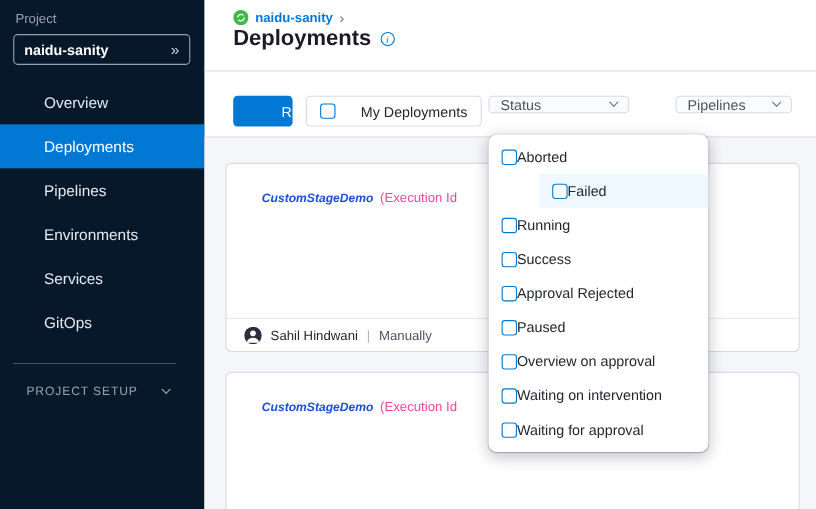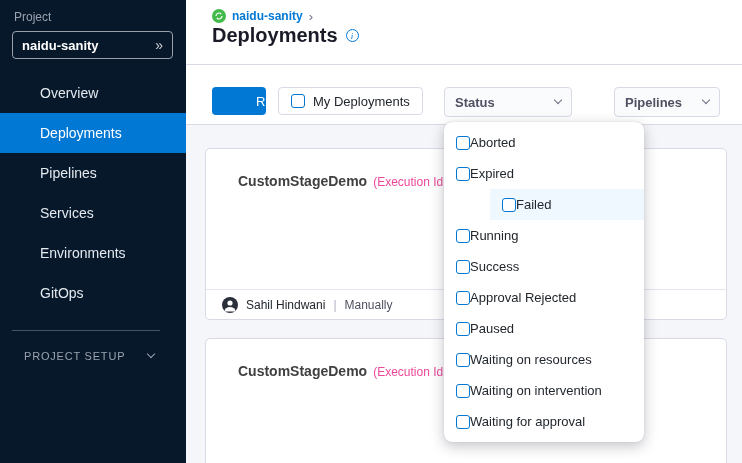--- a/index.html
+++ b/index.html
@@ -34,35 +34,35 @@
   .info-icon { width:13px; height:13px; border:1px solid #0278d5; border-radius:50%; color:#0278d5;
     font-size:9px; display:flex; align-items:center; justify-content:center; font-style:italic;
     font-family:"Liberation Serif", serif; cursor:pointer; }
   .divider-top { position:absolute; left:0; right:0; top:64px; border-top:1px solid #d9dae6; }
   .divider-toolbar { position:absolute; left:0; right:0; top:124px; border-top:1px solid #d9dae6; }
 
   
   .run-btn { position:absolute; left:26px; top:87px; width:54px; height:28px; background:#0278d5; color:#fff;
     border:none; border-radius:4px; font-size:13px; font-weight:500; cursor:pointer; font-family:inherit;padding-left:44px; }
   .my-deploy { position:absolute; left:92px; top:87px; height:28px; border:1px solid #d9dae6; border-radius:4px;
-    background:#fff; display:flex; align-items:center; gap:8px; padding:0 12px; font-size:13px; color:#22272d; cursor:pointer; }
-  .select-btn { position:absolute; top:87px; height:30px; border:1px solid #d9dae6; border-radius:4px;
+    background:#fff; display:flex; align-items:center; gap:23px; padding:0 12px; font-size:13px; color:#22272d; cursor:pointer; }
+  .select-btn { position:absolute; top:87px; height:16px; border:1px solid #d9dae6; border-radius:4px;
     background:#fafbfc; display:flex; align-items:center; justify-content:space-between; padding:0 10px;
-    font-size:13px; color:#4f5162; cursor:pointer;font-weight:bold; }
+    font-size:13px; color:#4f5162; cursor:pointer; }
   #status-btn { left:258px; width:128px; }
   #pipelines-btn { left:428px; width:106px; }
   .checkbox { width:14px; height:14px; border:1.5px solid #0278d5; border-radius:3px; background:#fff; flex:0 0 auto; }
 
   
   .card { position:absolute; left:19px; width:522px; background:#fff; border:1px solid #d9dae6; border-radius:5px; }
   #card1 { top:148px; height:172px; }
   #card2 { top:338px; height:140px; }
   .card-title-row { position:absolute; left:32px; top:24px; display:flex; align-items:baseline; gap:6px;
     white-space:nowrap; overflow:hidden; right:10px; }
-  .card-title { font-size:14px; font-weight:700; color:#404040; }
+  .card-title { font-size:11px; font-weight:700; color:#1d4ed8;font-style:italic; }
   .card-sub { font-size:12px; color:#ec4899; }
   .card-footer { position:absolute; left:0; right:0; bottom:0; height:30px; border-top:1px solid #e4e6ee;
     display:flex; align-items:center; gap:8px; padding:0 16px; font-size:12px; color:#22272d; }
   .footer-sep { color:#b0b1c3; }
   .footer-trigger { color:#4f5162; }
 
   
   .menu { position:absolute; left:258px; top:122px; width:200px; background:#fff; border-radius:8px;
     box-shadow:0 4px 14px rgba(40,41,61,0.28), 0 0 1px rgba(40,41,61,0.3); padding:5px 0; z-index:20; }
   .menu-item { height:31px; display:flex; align-items:center; padding:0 12px; font-size:13px;
@@ -77,22 +77,22 @@
   <div class="sidebar">
     <div class="project-label">Project</div>
     <div class="project-input">
       <span>naidu-sanity</span>
       <span class="double-chevron">»</span>
     </div>
     <div class="nav">
         <div class="nav-item">Overview</div>
         <div class="nav-item active">Deployments</div>
         <div class="nav-item">Pipelines</div>
+        <div class="nav-item">Environments</div>
         <div class="nav-item">Services</div>
-        <div class="nav-item">Environments</div>
         <div class="nav-item">GitOps</div>
       </div>
     <div class="sidebar-divider"></div>
     <div class="project-setup">
       <span>PROJECT SETUP</span>
       <span class="chev"></span>
     </div>
   </div>
 
   <div class="main">
@@ -151,24 +151,20 @@
         <span class="card-title">CustomStageDemo</span>
         <span class="card-sub">(Execution Id</span>
       </div>
     </div>
 
     <div class="menu">
         <div class="menu-item">
           <span class="checkbox"></span>
           <span>Aborted</span>
         </div>
-        <div class="menu-item">
-          <span class="checkbox"></span>
-          <span>Expired</span>
-        </div>
         <div class="menu-item hl">
           <span class="checkbox"></span>
           <span>Failed</span>
         </div>
         <div class="menu-item">
           <span class="checkbox"></span>
           <span>Running</span>
         </div>
         <div class="menu-item">
           <span class="checkbox"></span>
@@ -177,21 +173,21 @@
         <div class="menu-item">
           <span class="checkbox"></span>
           <span>Approval Rejected</span>
         </div>
         <div class="menu-item">
           <span class="checkbox"></span>
           <span>Paused</span>
         </div>
         <div class="menu-item">
           <span class="checkbox"></span>
-          <span>Waiting on resources</span>
+          <span>Overview on approval</span>
         </div>
         <div class="menu-item">
           <span class="checkbox"></span>
           <span>Waiting on intervention</span>
         </div>
         <div class="menu-item">
           <span class="checkbox"></span>
           <span>Waiting for approval</span>
         </div>
       </div>

